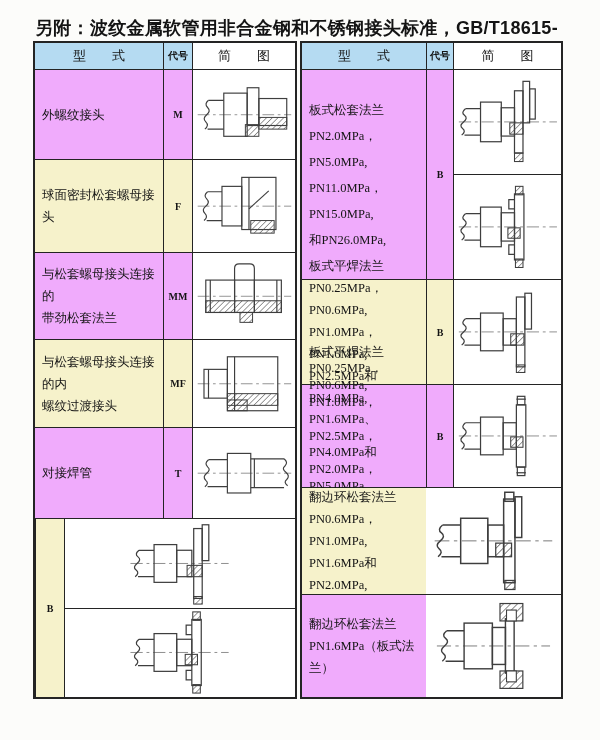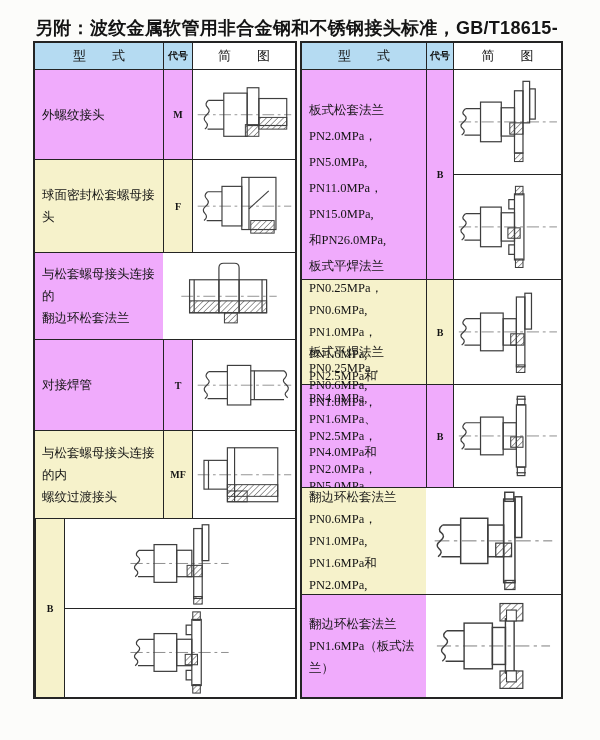--- a/index.html
+++ b/index.html
@@ -120,65 +120,66 @@
           <rect class="s" x="52" y="13" width="38" height="58"></rect>
           <line class="s" x1="60" y1="13" x2="60" y2="71"></line>
           <line class="s" x1="60" y1="48" x2="82" y2="28"></line>
           <rect class="sf" x="62" y="61" width="26" height="14"></rect>
         </svg>
       </div>
     </div>
 
     <div class="row" style="height:87px">
       <div class="ct">与松套螺母接头连接的
-翻边环松套法兰</div>
+带劲松套法兰</div>
+      <div class="cc">MM</div>
       <div class="cd">
         <svg viewBox="0 0 110 90">
           <line class="cl" x1="3" y1="45" x2="107" y2="45"></line>
           <rect class="s" x="12" y="27" width="32" height="36"></rect>
           <line class="s" x1="17" y1="27" x2="17" y2="63"></line>
           <path class="s" d="M44,27 V14 q0,-5 5,-5 h12 q5,0 5,5 v13"></path>
           <rect class="s" x="44" y="27" width="22" height="36"></rect>
           <rect class="s" x="66" y="27" width="30" height="36"></rect>
           <line class="s" x1="91" y1="27" x2="91" y2="63"></line>
           <rect class="sf" x="12" y="50" width="84" height="13"></rect>
           <rect class="sf" x="50" y="63" width="14" height="11"></rect>
         </svg>
       </div>
     </div>
 
+    <div class="row hl" style="height:88px">
+      <div class="ct">与松套螺母接头连接的内
+螺纹过渡接头</div>
+      <div class="cc">MF</div>
+      <div class="cd">
+        <svg viewBox="0 0 110 90">
+          <line class="cl" x1="3" y1="45" x2="107" y2="45"></line>
+          <rect class="s" x="10" y="29" width="26" height="32"></rect>
+          <line class="s" x1="15" y1="29" x2="15" y2="61"></line>
+          <rect class="s" x="36" y="15" width="56" height="60"></rect>
+          <line class="s" x1="44" y1="15" x2="44" y2="75"></line>
+          <rect class="sf" x="36" y="56" width="56" height="13"></rect>
+          <rect class="sf" x="36" y="63" width="22" height="12"></rect>
+        </svg>
+      </div>
+    </div>
+
     <div class="row" style="height:91px">
       <div class="ct">对接焊管</div>
       <div class="cc">T</div>
       <div class="cd">
         <svg viewBox="0 0 110 90">
           <line class="cl" x1="3" y1="45" x2="107" y2="45"></line>
           <path class="s" d="M15,30 q-5,4 -1,8 q4,3 -1,7 q-5,4 -1,8 q4,3 -1,7"></path>
           <path class="s" d="M15,30 H36 M14,60 H36"></path>
           <rect class="s" x="36" y="23" width="26" height="44"></rect>
           <path class="s" d="M62,29 H99 M62,61 H99"></path>
           <line class="s" x1="66" y1="29" x2="66" y2="61"></line>
           <path class="s" d="M99,29 q5,4 1,8 q-4,3 1,7 q5,4 1,8 q-4,3 1,7"></path>
-        </svg>
-      </div>
-    </div>
-
-    <div class="row hl" style="height:88px">
-      <div class="ct">与松套螺母接头连接的内
-螺纹过渡接头</div>
-      <div class="cc">MF</div>
-      <div class="cd">
-        <svg viewBox="0 0 110 90">
-          <line class="cl" x1="3" y1="45" x2="107" y2="45"></line>
-          <rect class="s" x="10" y="29" width="26" height="32"></rect>
-          <line class="s" x1="15" y1="29" x2="15" y2="61"></line>
-          <rect class="s" x="36" y="15" width="56" height="60"></rect>
-          <line class="s" x1="44" y1="15" x2="44" y2="75"></line>
-          <rect class="sf" x="36" y="56" width="56" height="13"></rect>
-          <rect class="sf" x="36" y="63" width="22" height="12"></rect>
         </svg>
       </div>
     </div>
 
     <div class="row hl" style="height:179px">
       <div class="cc">B</div>
       <div class="cd split">
         <div class="sub">
           <svg viewBox="0 0 110 90">
             <line class="cl" x1="3" y1="45" x2="107" y2="45"></line>

